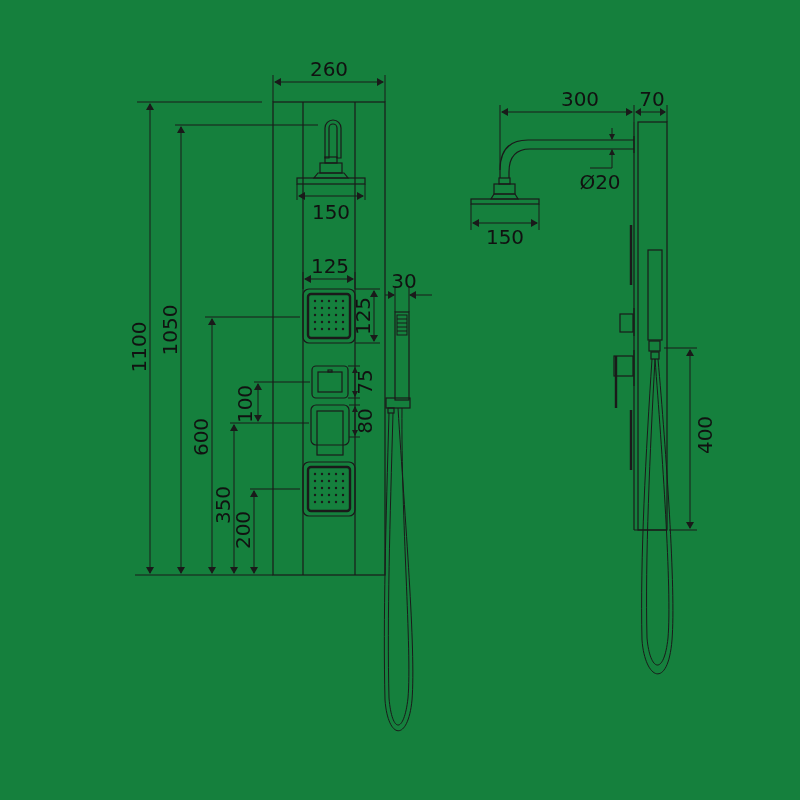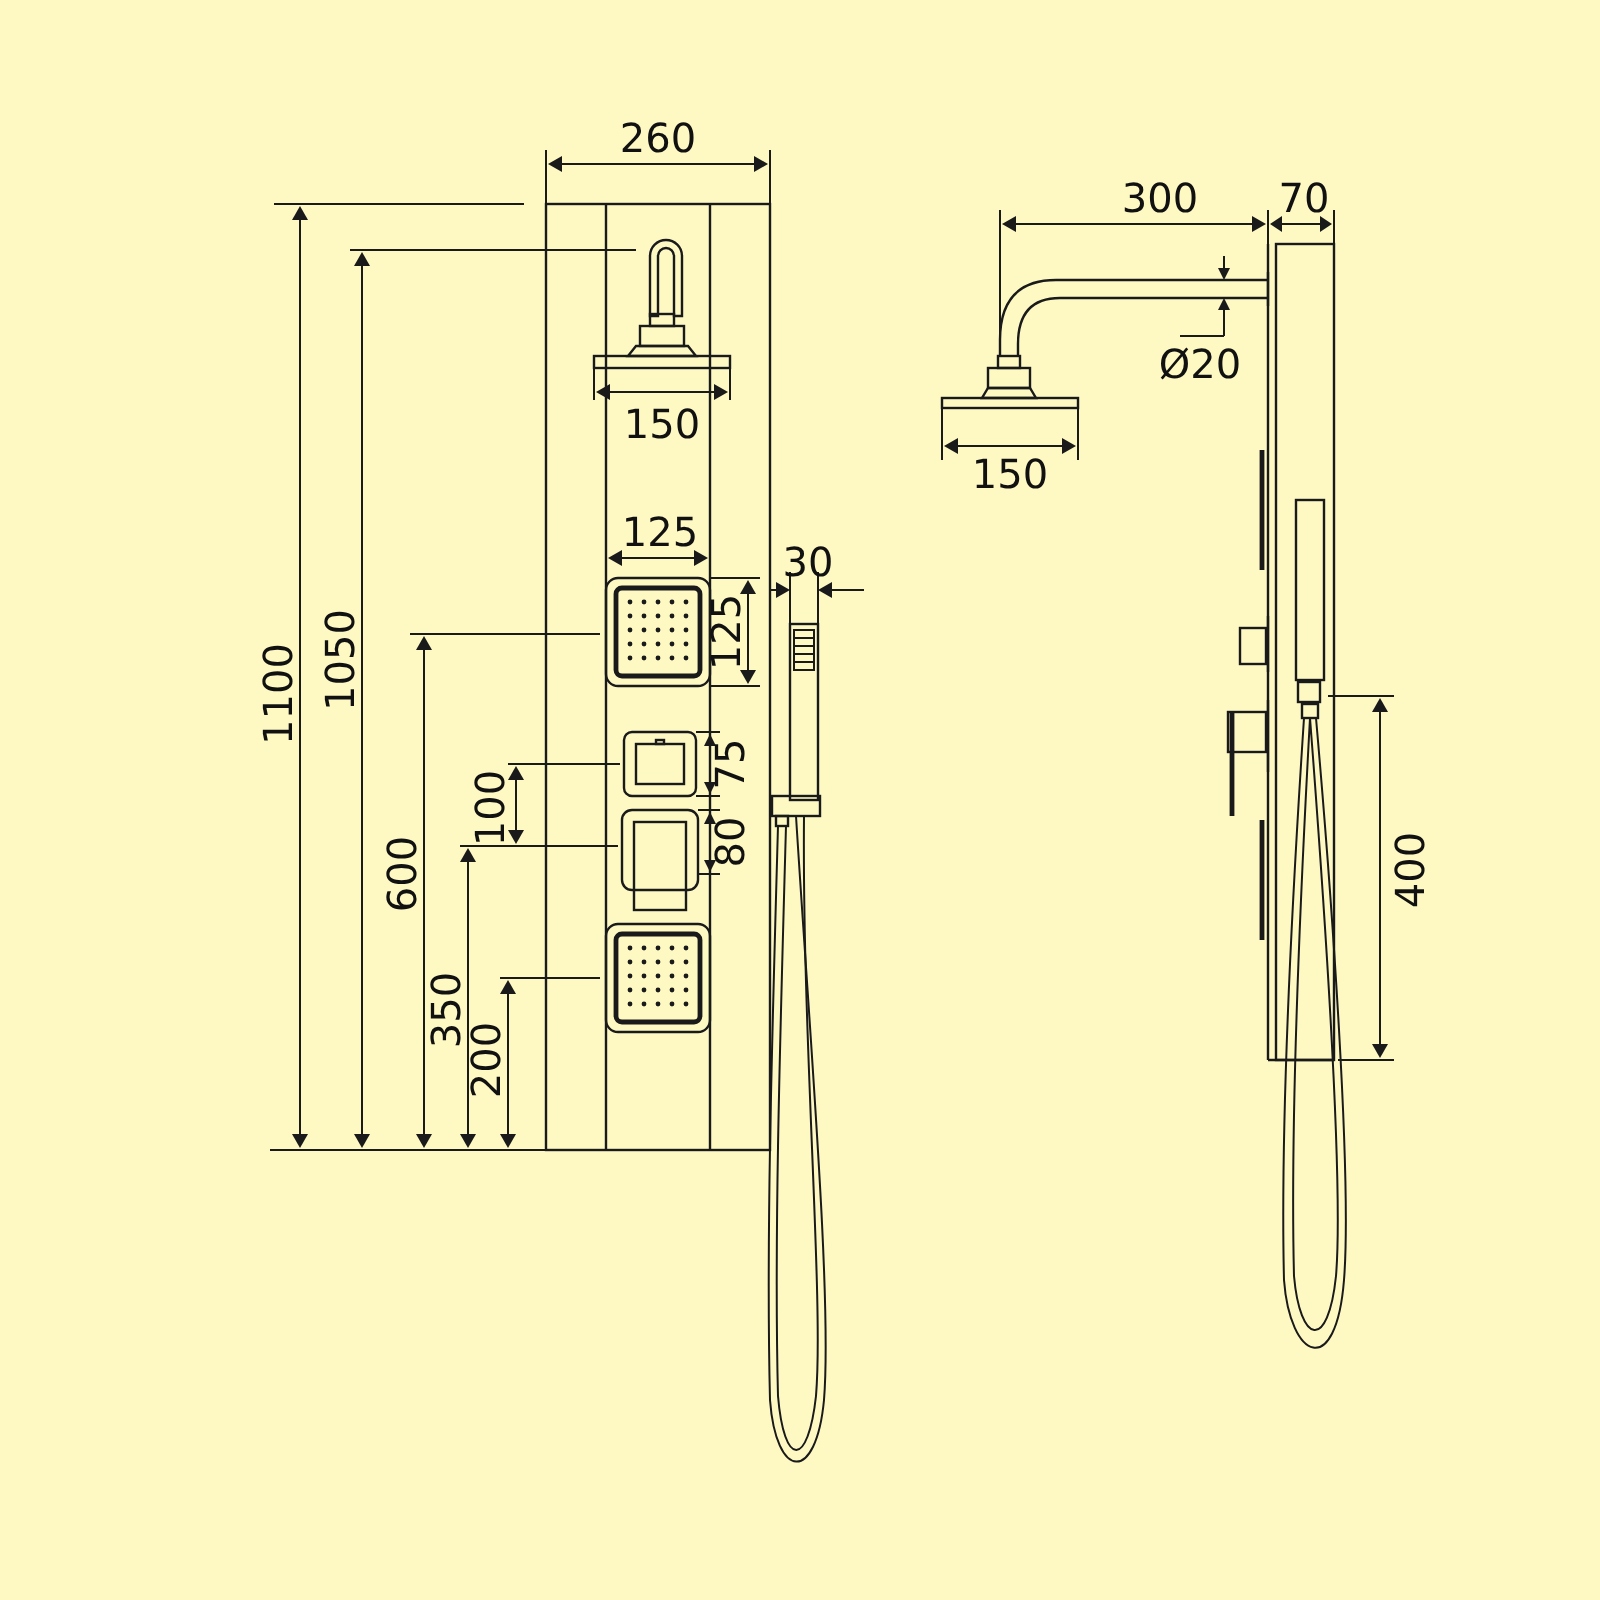--- a/index.html
+++ b/index.html
@@ -1,16 +1,16 @@
 <!DOCTYPE html>
 <html><head>
   <meta charset="utf-8">
   <style>
     html, body { margin: 0; padding: 0; background: #ffffff; }
-    .canvas { position: relative; width: 800px; height: 800px; background: #fef9c3; overflow: hidden; }
+    .canvas { position: relative; width: 800px; height: 800px; background: #15803d; overflow: hidden; }
     svg { position: absolute; left: 0; top: 0; }
     .ln { stroke: #1a1a1a; stroke-width: 1.2; fill: none; }
     .lnt { stroke: #1a1a1a; stroke-width: 1; fill: none; }
     .thk { stroke: #1a1a1a; stroke-width: 2.4; fill: none; }
     .dim { stroke: #1a1a1a; stroke-width: 1; fill: none; }
     .arr { fill: #1a1a1a; stroke: none; }
     .dot { fill: #1a1a1a; }
     .lbl { font-family: "DejaVu Sans", sans-serif; font-size: 20px; fill: #111111; }
     .lblv { font-family: "DejaVu Sans", sans-serif; font-size: 20px; fill: #111111; }
   </style>

